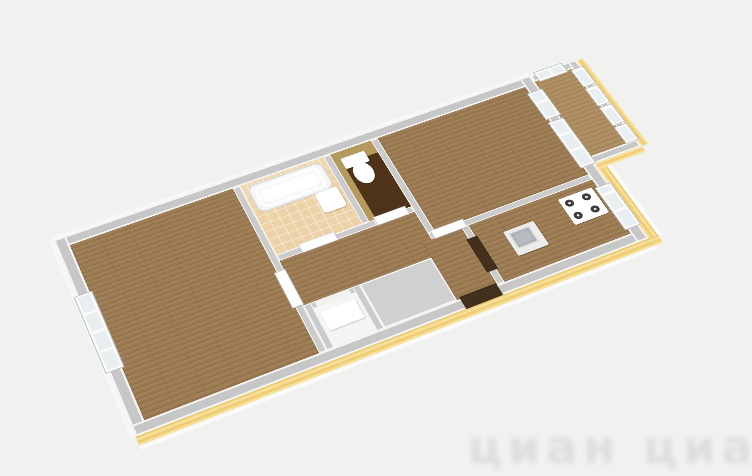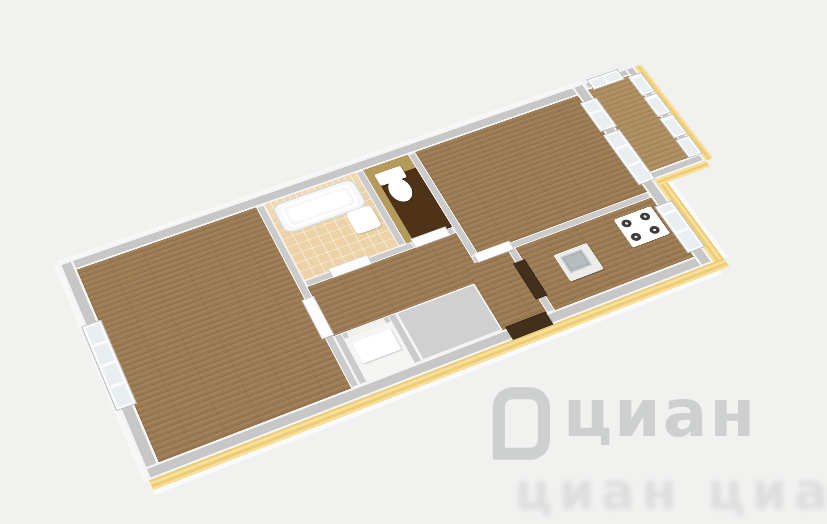--- a/index.html
+++ b/index.html
@@ -148,18 +148,14 @@
         <span class="burner" style="left:46px;top:42px"></span>
       </div>
       <div class="fix" style="left:793px;top:348px;width:66px;height:64px;border-radius:3px;background:#ececea">
         <span class="basin" style="left:8px;top:8px;width:44px;height:40px"></span>
       </div>
       <div class="fix" style="left:398px;top:372px;width:70px;height:46px"></div>
 
     </div>
   </div>
 
-  <div class="wm">
-    <span class="wm-logo"></span>
-    <span class="wm-text">циан</span>
-  </div>
   <div class="wm2">циан циан</div>
 </div>
 
 </body></html>

